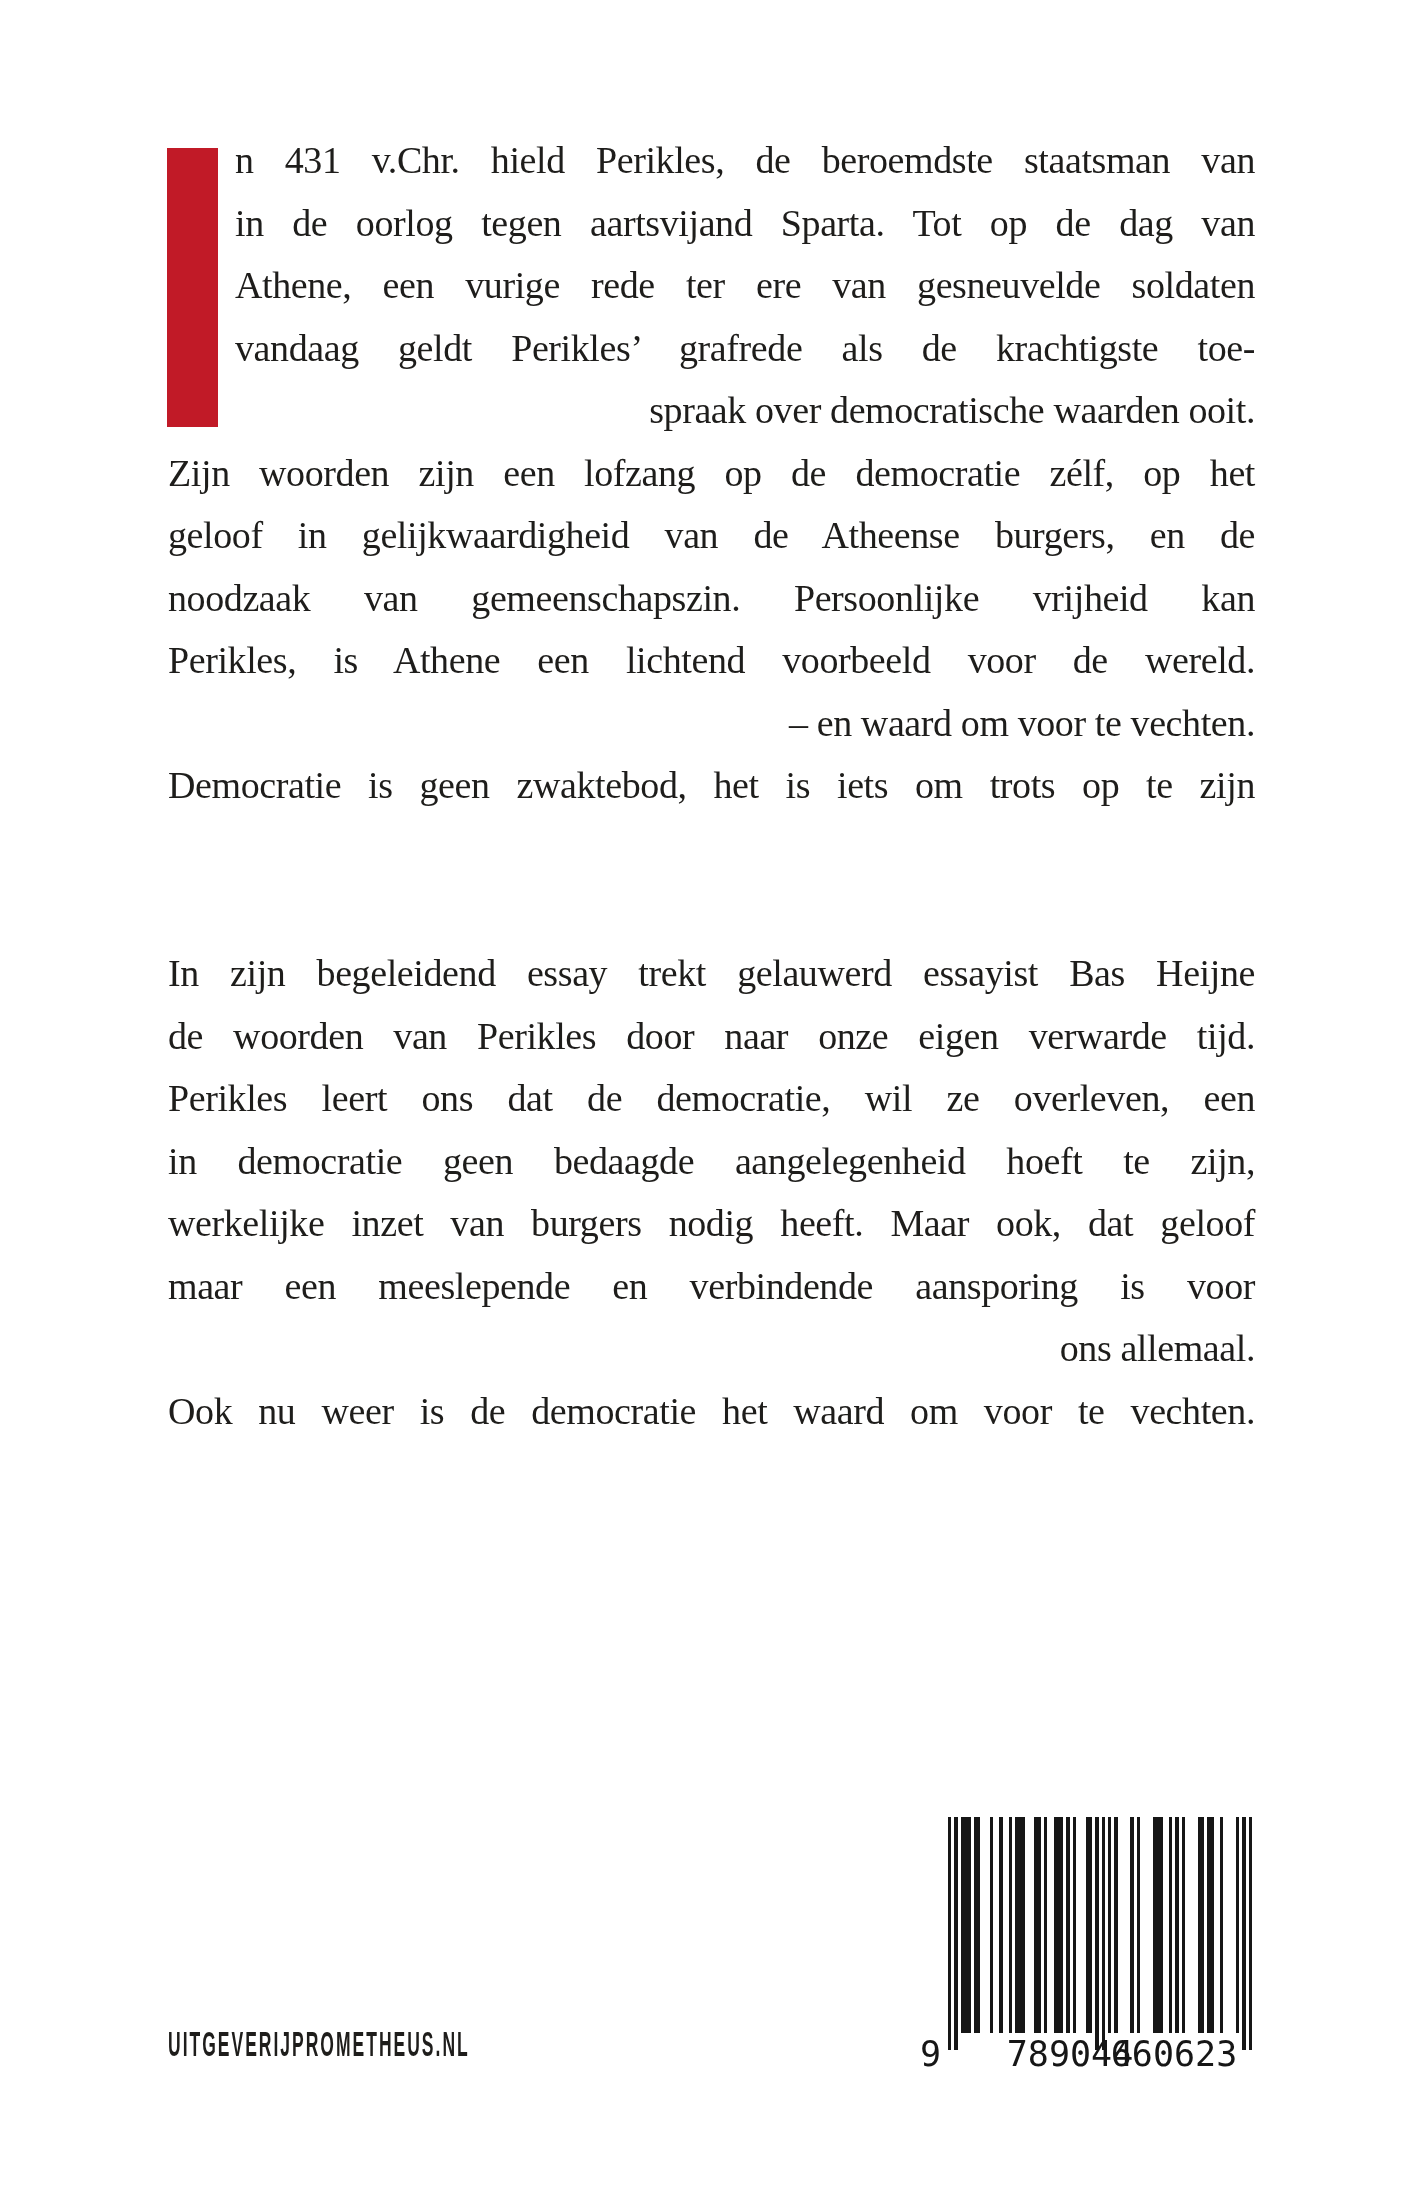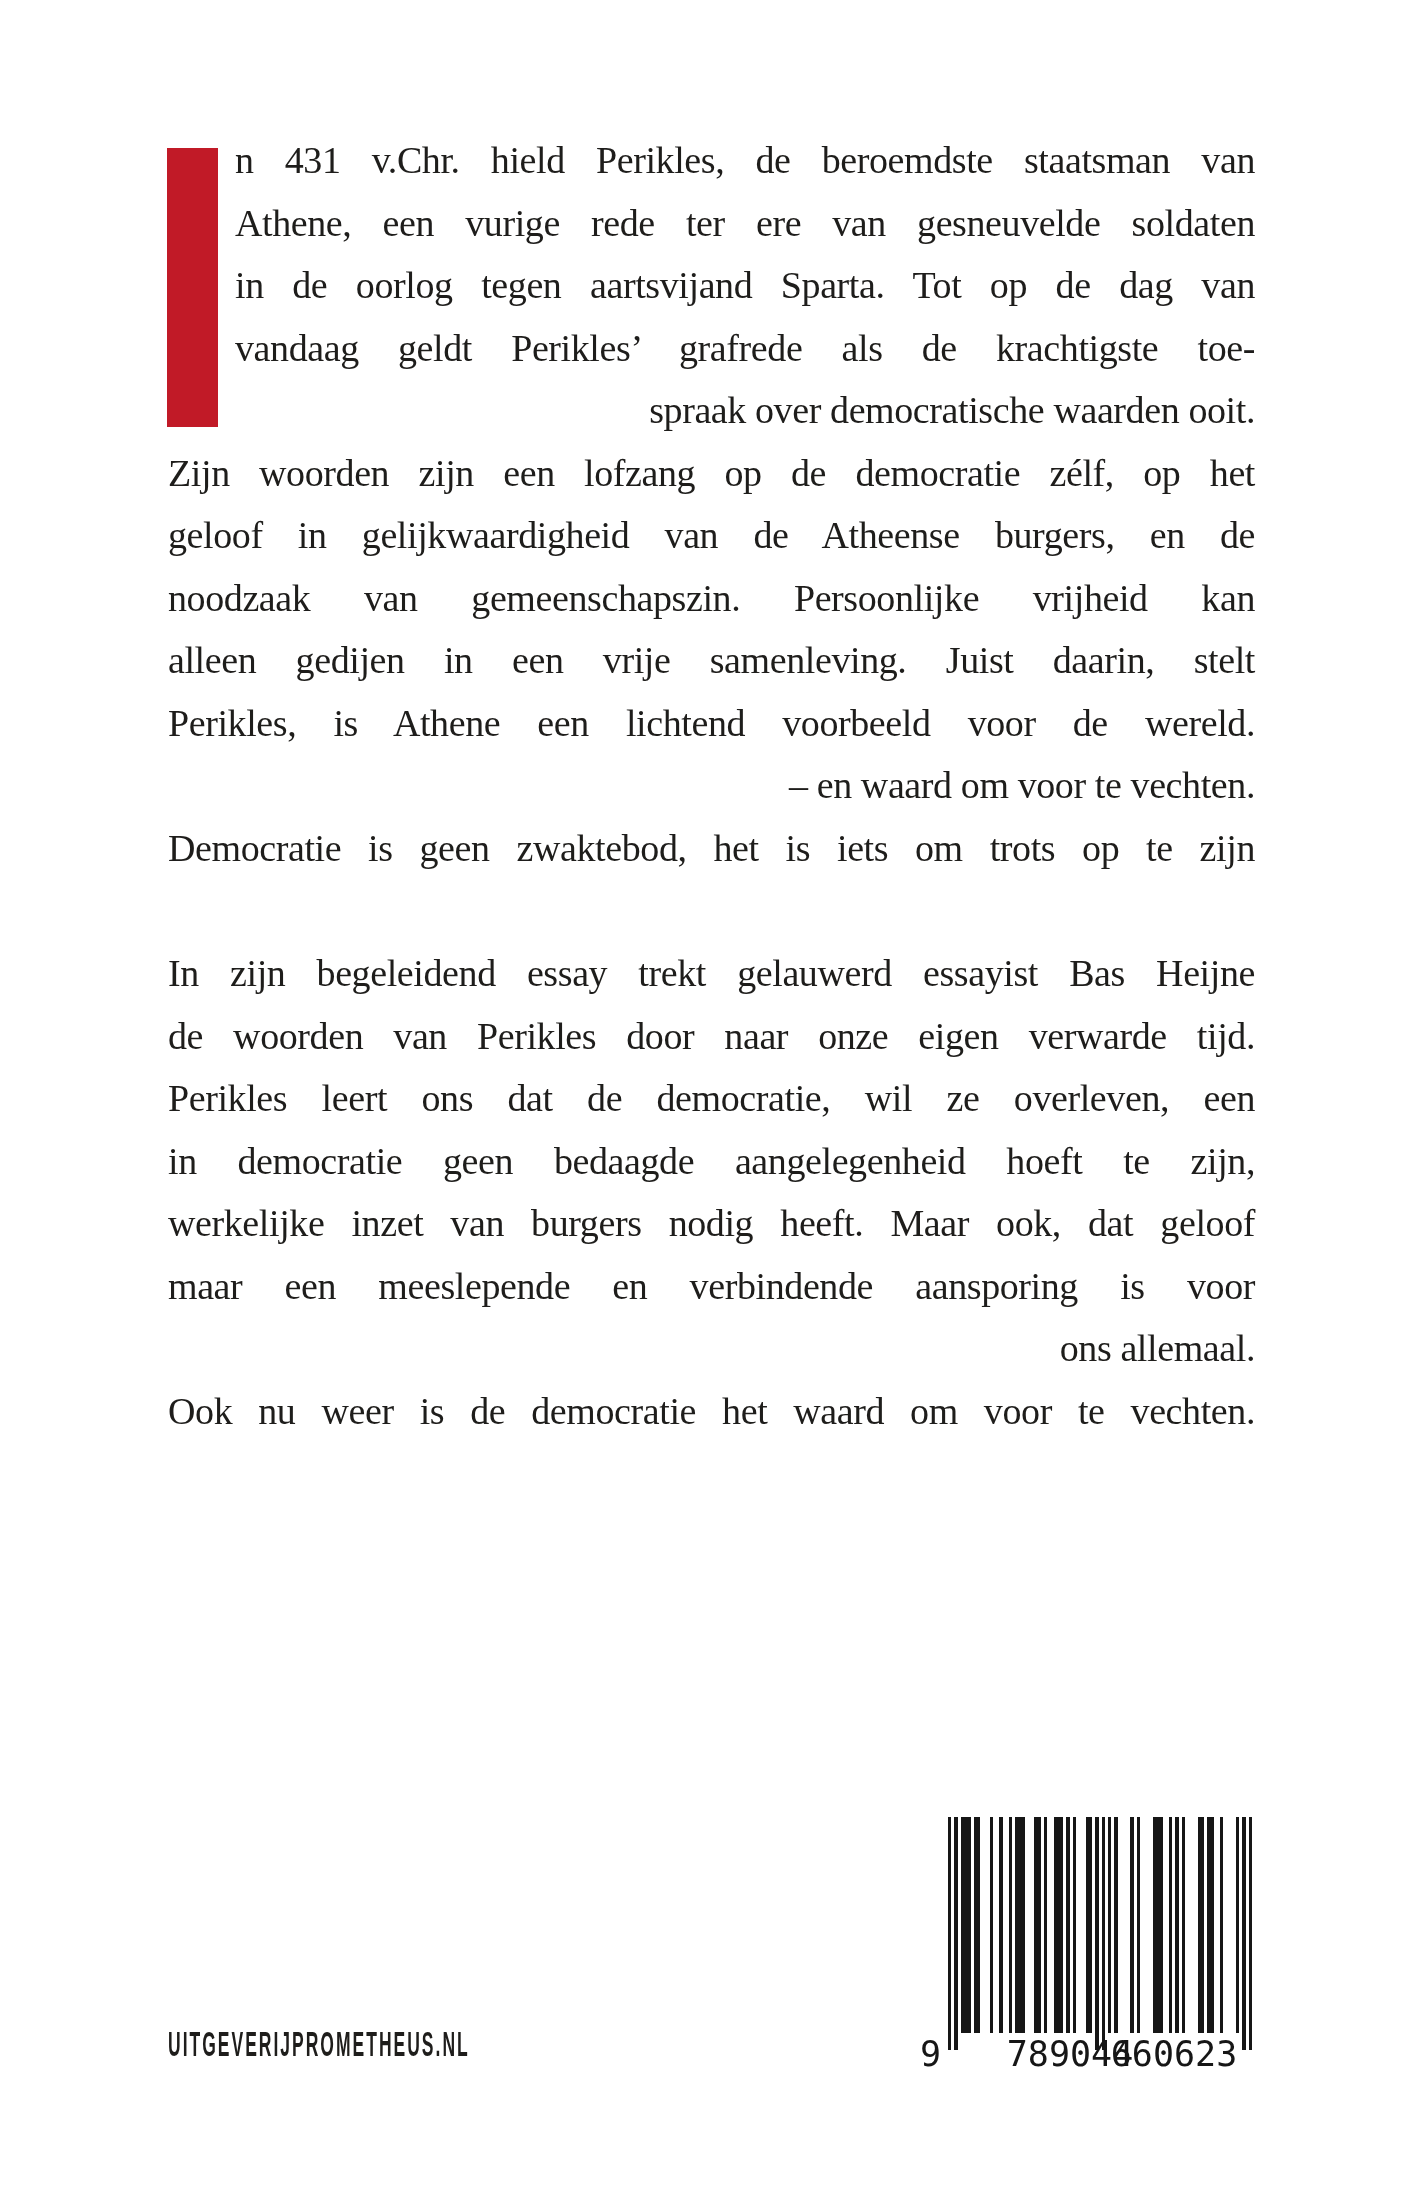--- a/index.html
+++ b/index.html
@@ -52,30 +52,29 @@
 </head>
 <body>
 
 <div class="page">
 
   <div class="drop-cap-bar"></div>
 
   <div class="block block-a">
     <div class="para indent">
         <div class="line stretch">n 431 v.Chr. hield Perikles, de beroemdste staatsman van</div>
+        <div class="line stretch">in de oorlog tegen aartsvijand Sparta. Tot op de dag van</div>
         <div class="line stretch">Athene, een vurige rede ter ere van gesneuvelde soldaten</div>
-        <div class="line stretch">in de oorlog tegen aartsvijand Sparta. Tot op de dag van</div>
         <div class="line stretch">vandaag geldt Perikles’ grafrede als de krachtigste toe-</div>
         <div class="line">spraak over democratische waarden ooit.</div>
       </div>
     <div class="para">
         <div class="line stretch">Zijn woorden zijn een lofzang op de democratie zélf, op het</div>
         <div class="line stretch">geloof in gelijkwaardigheid van de Atheense burgers, en de</div>
         <div class="line stretch">noodzaak van gemeenschapszin. Persoonlijke vrijheid kan</div>
-        <div class="line stretch">alleen gedijen in een vrije samenleving. Juist daarin, stelt</div>
         <div class="line stretch">Perikles, is Athene een lichtend voorbeeld voor de wereld.</div>
         <div class="line">– en waard om voor te vechten.</div>
         <div class="line stretch">Democratie is geen zwaktebod, het is iets om trots op te zijn</div>
       </div>
   </div>
 
   <div class="block block-b">
     <div class="para">
         <div class="line stretch">In zijn begeleidend essay trekt gelauwerd essayist Bas Heijne</div>
         <div class="line stretch">de woorden van Perikles door naar onze eigen verwarde tijd.</div>

